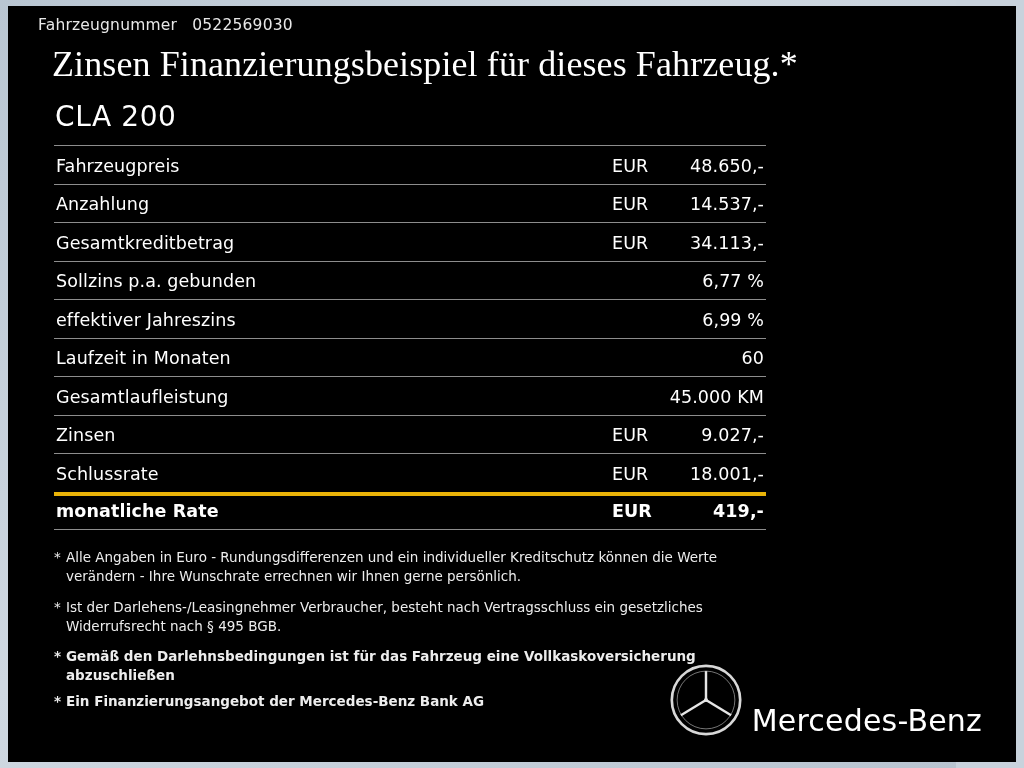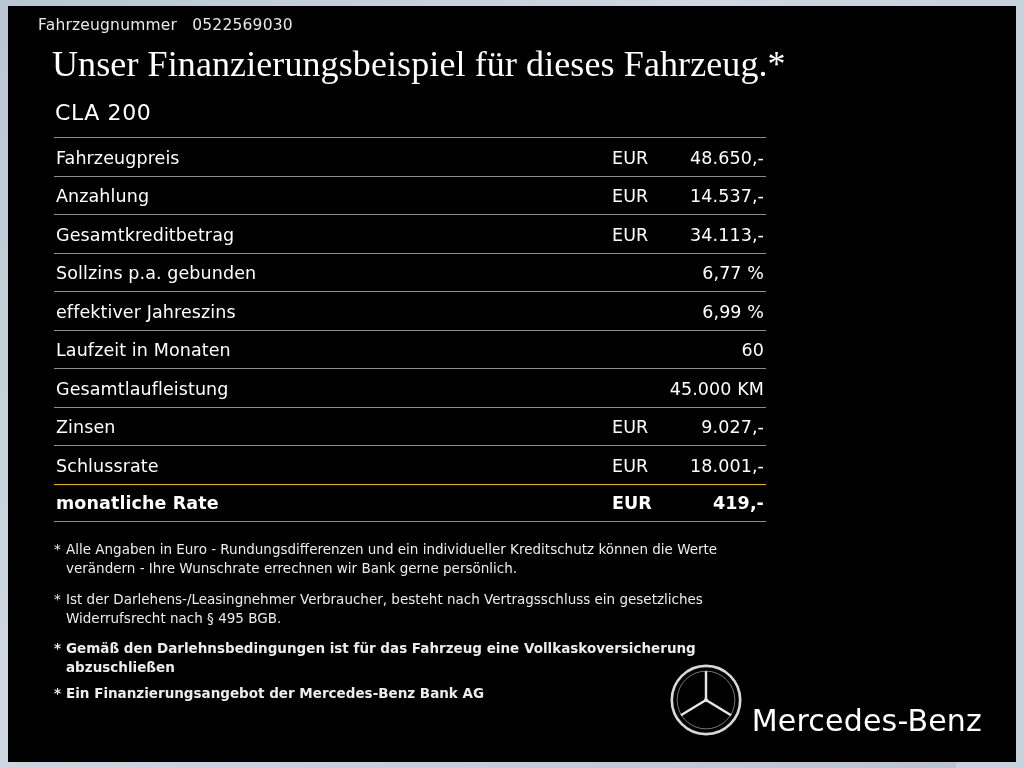--- a/index.html
+++ b/index.html
@@ -48,21 +48,21 @@
   .headline {
     font-family: "Liberation Serif", "DejaVu Serif", serif;
     font-size: 36px;
     line-height: 1.12;
     margin-top: 10px;
     margin-left: 14px;
     letter-spacing: 0.1px;
     white-space: nowrap;
   }
   .model {
-    font-size: 22px;
+    font-size: 28px;
     margin-top: 16px;
     margin-left: 17px;
     letter-spacing: 0.6px;
   }
   .table {
     margin-top: 12px;
     margin-left: 16px;
     width: 712px;
   }
   .row {
@@ -99,21 +99,21 @@
   .row .value .num {
     display: inline-block;
     min-width: 92px;
     text-align: right;
   }
   .row.total .label,
   .row.total .value {
     font-weight: bold;
   }
   .row.total {
-    border-top: 1px solid #eab308;
+    border-top: 4px solid #eab308;
   }
   .notes {
     margin-top: 18px;
     margin-left: 16px;
     width: 730px;
   }
   .note {
     display: flex;
     font-size: 13.5px;
     line-height: 1.42;
@@ -152,21 +152,21 @@
 
 <div class="page">
   <div class="sheet">
     <div class="content">
 
       <div class="vehicle-number">
         <span class="vn-label">Fahrzeugnummer</span>
         <span class="vn-value">0522569030</span>
       </div>
 
-      <div class="headline">Unser Finanzierungsbeispiel für dieses Fahrzeug.*</div>
+      <div class="headline">Zinsen Finanzierungsbeispiel für dieses Fahrzeug.*</div>
 
       <div class="model">CLA 200</div>
 
       <div class="table">
 
         <div class="row">
           <span class="label">Fahrzeugpreis</span>
           <span class="value">
             <span class="cur">EUR</span><span class="num">48.650,-</span>
           </span>
@@ -234,21 +234,21 @@
           <span class="value">
             <span class="cur">EUR</span><span class="num">419,-</span>
           </span>
         </div>
 
       </div>
 
       <div class="notes">
         <div class="note">
           <span class="star">*</span>
-          <span class="txt">Alle Angaben in Euro - Rundungsdifferenzen und ein individueller Kreditschutz können die Werte verändern - Ihre Wunschrate errechnen wir Bank gerne persönlich.</span>
+          <span class="txt">Alle Angaben in Euro - Rundungsdifferenzen und ein individueller Kreditschutz können die Werte verändern - Ihre Wunschrate errechnen wir Ihnen gerne persönlich.</span>
         </div>
         <div class="note">
           <span class="star">*</span>
           <span class="txt">Ist der Darlehens-/Leasingnehmer Verbraucher, besteht nach Vertragsschluss ein gesetzliches Widerrufsrecht nach § 495 BGB.</span>
         </div>
         <div class="note bold tight">
           <span class="star">*</span>
           <span class="txt">Gemäß den Darlehnsbedingungen ist für das Fahrzeug eine Vollkaskoversicherung abzuschließen</span>
         </div>
         <div class="note bold tight">

